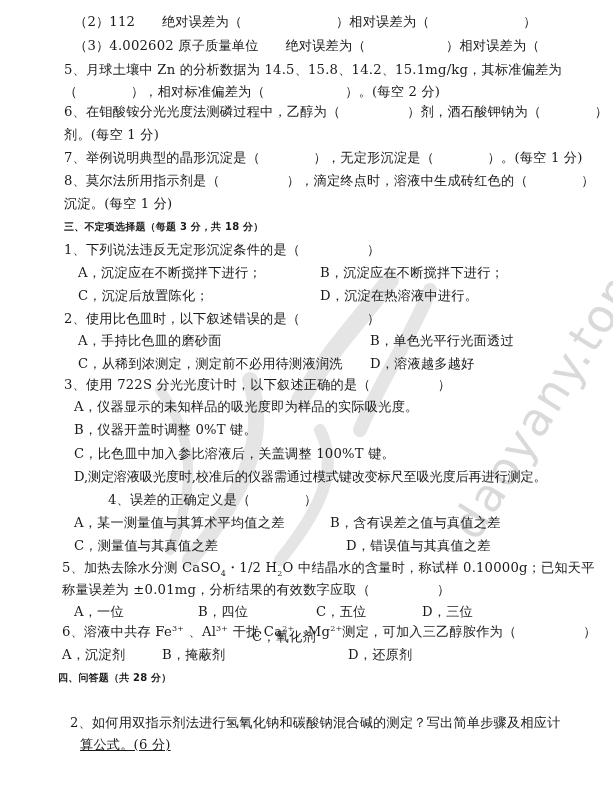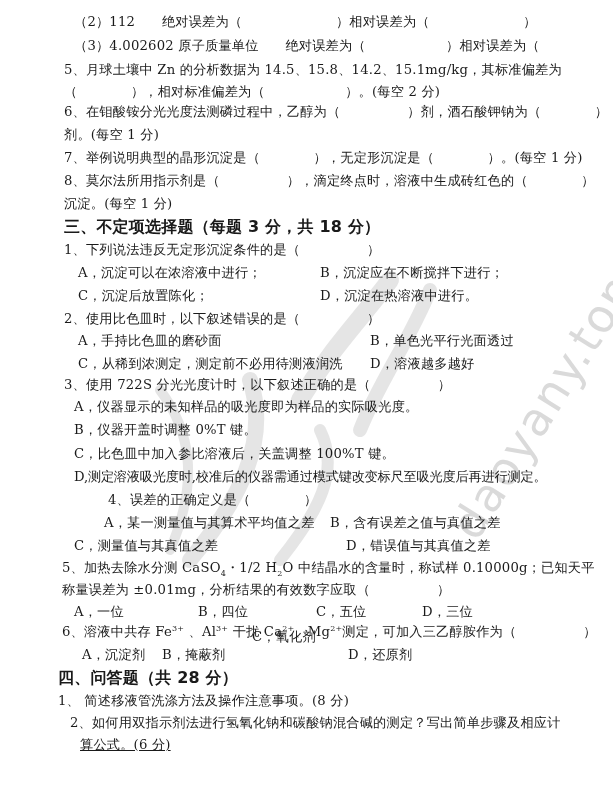--- a/index.html
+++ b/index.html
@@ -2,21 +2,21 @@
 <html><head>
   <meta charset="utf-8">
   <style>
     html, body { margin: 0; padding: 0; }
     body {
       width: 613px; height: 804px; background: #ffffff; overflow: hidden; position: relative;
       font-family: "DejaVu Serif", "Liberation Serif", serif; color: #1a1a1a;
     }
     .page { position: absolute; inset: 0; }
     .ln { position: absolute; white-space: nowrap; font-size: 13.2px; line-height: 16px; letter-spacing: 0.2px; }
-    .hd { font-family: "DejaVu Sans", "Liberation Sans", sans-serif; font-weight: bold; font-size: 16px; }
+    .hd { font-family: "DejaVu Sans", "Liberation Sans", sans-serif; font-weight: bold; font-size: 10px; }
     sup { font-size: 8px; line-height: 0; }
     sub { font-size: 8px; line-height: 0; }
     .wm {
       position: absolute; color: rgba(150,150,150,0.28); font-family: "DejaVu Sans", sans-serif;
       pointer-events: none; white-space: nowrap;
     }
     .wm-url { left: 440px; top: 520px; font-size: 46px; transform: rotate(-58deg); transform-origin: left top; letter-spacing: 2px; color: rgba(150,150,150,0.35); }
     .wm-brush { left: 130px; top: 260px; width: 330px; height: 330px; }
   </style>
 </head>
@@ -41,54 +41,53 @@
   <div class="ln" style="left:64px; top:84px;">（　　　　），相对标准偏差为（　　　　　　）。(每空 2 分)</div>
   <div class="ln" style="left:64px; top:104px;">6、在钼酸铵分光光度法测磷过程中，乙醇为（　　　　　）剂，酒石酸钾钠为（　　　　）</div>
   <div class="ln" style="left:64px; top:127px;">剂。(每空 1 分)</div>
   <div class="ln" style="left:64px; top:150px;">7、举例说明典型的晶形沉淀是（　　　　），无定形沉淀是（　　　　）。(每空 1 分)</div>
   <div class="ln" style="left:64px; top:173px;">8、莫尔法所用指示剂是（　　　　　），滴定终点时，溶液中生成砖红色的（　　　　）</div>
   <div class="ln" style="left:64px; top:196px;">沉淀。(每空 1 分)</div>
 
   <div class="ln hd" style="left:64px; top:219px;">三、不定项选择题（每题 3 分，共 18 分）</div>
 
   <div class="ln" style="left:64px; top:242px;">1、下列说法违反无定形沉淀条件的是（　　　　　）</div>
-  <div class="ln" style="left:78px; top:265px;">A，沉淀可以在浓溶液中进行；</div>
+  <div class="ln" style="left:78px; top:265px;">A，沉淀应在不断搅拌下进行；</div>
   <div class="ln" style="left:320px; top:265px;">B，沉淀应在不断搅拌下进行；</div>
   <div class="ln" style="left:78px; top:288px;">C，沉淀后放置陈化；</div>
   <div class="ln" style="left:320px; top:288px;">D，沉淀在热溶液中进行。</div>
 
   <div class="ln" style="left:64px; top:311px;">2、使用比色皿时，以下叙述错误的是（　　　　　）</div>
   <div class="ln" style="left:78px; top:333px;text-align:right;">A，手持比色皿的磨砂面</div>
   <div class="ln" style="left:370px; top:333px;">B，单色光平行光面透过</div>
   <div class="ln" style="left:78px; top:356px;">C，从稀到浓测定，测定前不必用待测液润洗</div>
   <div class="ln" style="left:370px; top:356px;">D，溶液越多越好</div>
 
   <div class="ln" style="left:64px; top:377px;">3、使用 722S 分光光度计时，以下叙述正确的是（　　　　　）</div>
   <div class="ln" style="left:74px; top:399px;">A，仪器显示的未知样品的吸光度即为样品的实际吸光度。</div>
   <div class="ln" style="left:74px; top:422px;">B，仪器开盖时调整 0%T 键。</div>
   <div class="ln" style="left:74px; top:446px;">C，比色皿中加入参比溶液后，关盖调整 100%T 键。</div>
   <div class="ln" style="left:74px; top:469px; letter-spacing:-0.2px;">D,测定溶液吸光度时,校准后的仪器需通过模式键改变标尺至吸光度后再进行测定。</div>
 
   <div class="ln" style="left:62px; top:492px;margin-left:46px;">4、误差的正确定义是（　　　　）</div>
-  <div class="ln" style="left:74px; top:515px;margin-left:30px;">A，某一测量值与其算术平均值之差</div>
+  <div class="ln" style="left:74px; top:515px;">A，某一测量值与其算术平均值之差</div>
   <div class="ln" style="left:330px; top:515px;">B，含有误差之值与真值之差</div>
 
   <div class="ln" style="left:74px; top:538px;">C，测量值与其真值之差</div>
   <div class="ln" style="left:330px; top:538px;margin-left:16px;">D，错误值与其真值之差</div>
 
   <div class="ln" style="left:62px; top:560px;"><span>5、加热去除水分测 CaSO</span><sub>4</sub><span>・1/2 H</span><sub>2</sub><span>O 中结晶水的含量时，称试样 0.10000g；已知天平</span></div>
   <div class="ln" style="left:62px; top:582px;">称量误差为 ±0.01mg，分析结果的有效数字应取（　　　　　）</div>
   <div class="ln" style="left:74px; top:604px;">A，一位</div>
   <div class="ln" style="left:198px; top:604px;">B，四位</div>
   <div class="ln" style="left:316px; top:604px;">C，五位</div>
   <div class="ln" style="left:422px; top:604px;">D，三位</div>
 
   <div class="ln" style="left:62px; top:624px;"><span>6、溶液中共存 Fe</span><sup>3+</sup><span> 、Al</span><sup>3+</sup><span> 干扰 Ca</span><sup>2+</sup><span>、Mg</span><sup>2+</sup><span>测定，可加入三乙醇胺作为（　　　　　）</span></div>
-  <div class="ln" style="left:82px; top:647px;">A，沉淀剂</div>
+  <div class="ln" style="left:62px; top:647px;">A，沉淀剂</div>
   <div class="ln" style="left:162px; top:647px;">B，掩蔽剂</div>
   <div class="ln" style="left:252px; top:629px;">C，氧化剂</div>
   <div class="ln" style="left:348px; top:647px;">D，还原剂</div>
 
   <div class="ln hd" style="left:58px; top:670px;">四、问答题（共 28 分）</div>
-  <div class="ln" style="left:58px; top:693px;">1、 简述移液管洗涤方法及操作注意事项。(8 分)</div>
   <div class="ln" style="left:70px; top:715px;">2、如何用双指示剂法进行氢氧化钠和碳酸钠混合碱的测定？写出简单步骤及相应计</div>
   <div class="ln" style="left:80px; top:737px;text-decoration:underline;">算公式。(6 分)</div>
 </div>
 
 </body></html>

